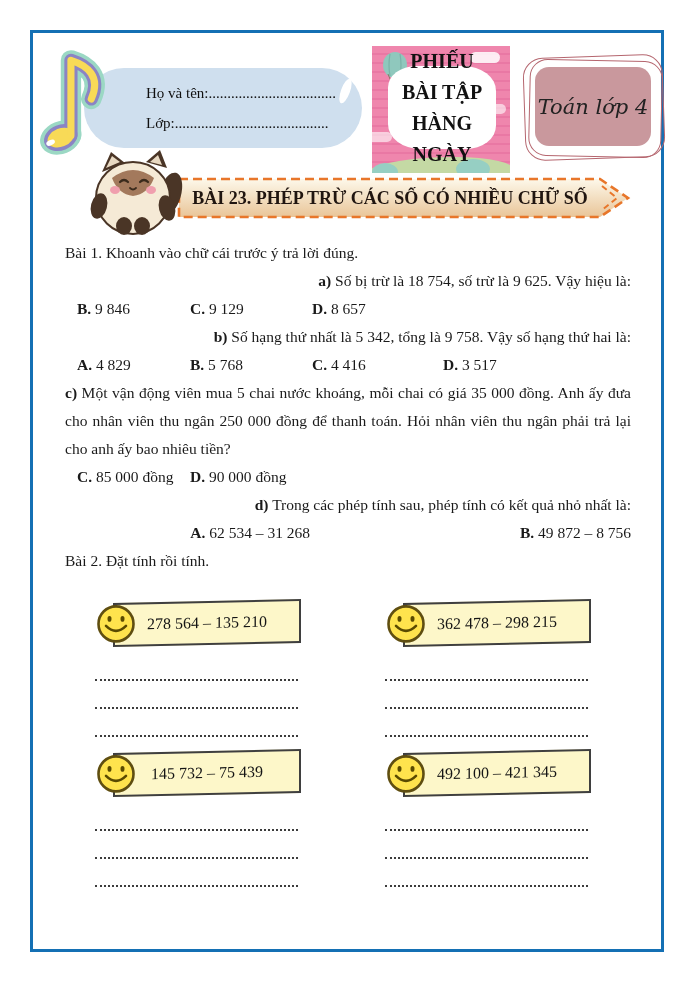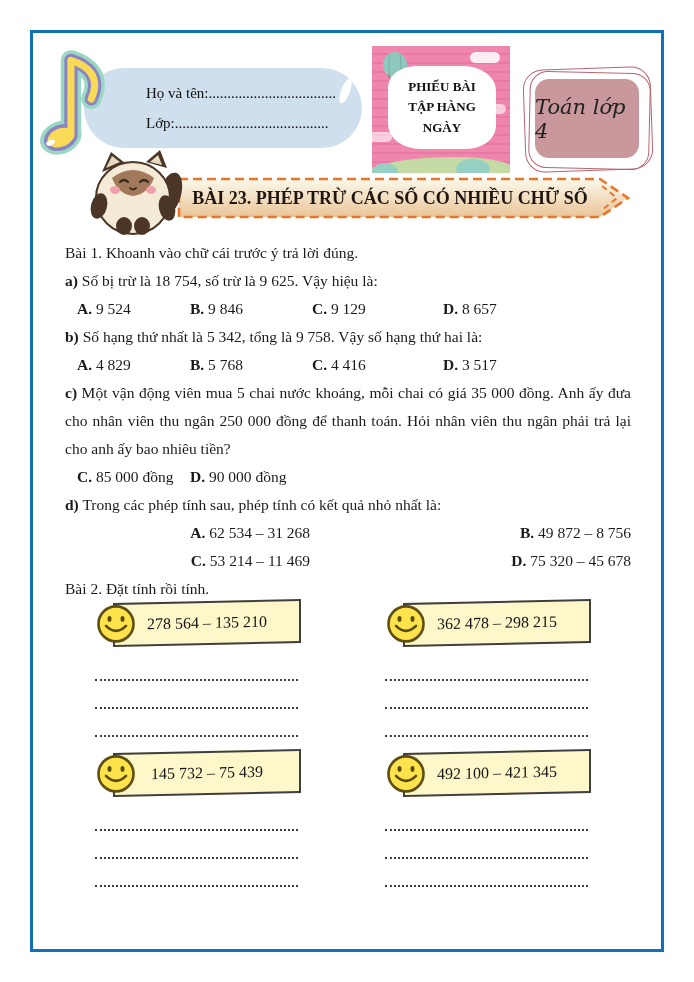--- a/index.html
+++ b/index.html
@@ -15,42 +15,42 @@
     background:#cfdfee;border-radius:40px;z-index:2;padding:10px 0 0 30px;box-sizing:border-box;}
   .name-pill .line{font-size:15px;line-height:30px;color:#101010;white-space:nowrap;overflow:hidden;margin-left:32px;}
   .pill-shine{position:absolute;right:12px;top:10px;width:9px;height:26px;background:#ffffff;
     border-radius:50%;transform:rotate(20deg);}
   
   .title-box{position:absolute;left:372px;top:46px;width:138px;height:127px;overflow:hidden;
     background:repeating-linear-gradient(180deg,#ef86ad 0 7px,#e978a4 7px 9px);}
   .cloud{position:absolute;background:#ffffff;opacity:.85;border-radius:12px;}
   .title-blob{position:absolute;left:16px;top:20px;right:14px;bottom:24px;background:#ffffff;
     border-radius:26% 30% 28% 30%;display:flex;align-items:center;justify-content:center;text-align:center;}
-  .title-blob .t{font-weight:bold;font-size:13px;line-height:1.55;color:#111;padding:2px 6px;}
+  .title-blob .t{font-weight:bold;font-size:20px;line-height:1.55;color:#111;padding:2px 6px;}
   .grass{position:absolute;left:-6px;bottom:-4px;width:150px;height:20px;background:#c4d9a4;
     border-radius:60% 40% 0 0/90% 70% 0 0;}
   .bush{position:absolute;background:#96cfc3;border-radius:50%;}
   .balloon{position:absolute;left:8px;top:6px;width:30px;height:44px;}
   
-  .grade-badge{position:absolute;left:524px;top:56px;width:128px;height:103px;z-index:2;margin-top:12px;}
+  .grade-badge{position:absolute;left:524px;top:56px;width:140px;height:103px;z-index:2;}
   .sketch1{position:absolute;inset:0;border:1.5px solid #b5666f;border-radius:20px;transform:rotate(-2deg);}
   .sketch2{position:absolute;inset:4px 2px 2px 5px;border:1.5px solid #b5666f;border-radius:18px;transform:rotate(1.3deg);}
   .badge-fill{position:absolute;inset:11px 13px 13px 11px;background:#c9989d;border-radius:14px;
     display:flex;align-items:center;justify-content:center;}
   .badge-fill .t{font-style:italic;font-size:21px;color:#222;font-family:"DejaVu Serif",serif;}
   .cat{position:absolute;left:84px;top:150px;width:102px;height:86px;z-index:3;}
   
   .banner{position:absolute;left:176px;top:176px;width:458px;height:44px;z-index:2;}
   .banner svg{position:absolute;inset:0;}
   .banner .label{position:absolute;left:6px;right:36px;top:0;bottom:0;display:flex;
     align-items:center;justify-content:center;font-weight:bold;font-size:18px;color:#201510;white-space:nowrap;}
   
   .content{position:absolute;left:65px;top:239px;width:566px;font-size:15.5px;line-height:28px;}
   .ex-title{font-weight:normal;}
-  .qtext{text-align:left;}
+  .qtext{text-align:right;}
   .qtext.justify{text-align:justify;}
   .opt-row{display:grid;grid-template-columns:113px 122px 131px 1fr;padding-left:12px;}
   .opt-row.two{grid-template-columns:233px 1fr;text-align:right;}
   .opt b{font-weight:bold;}
   
   .ex2{position:absolute;left:0;top:601px;width:694px;}
   .ex2 .col{position:absolute;top:0;width:206px;}
   .ex2 .col.left{left:95px;} .ex2 .col.right{left:385px;}
   .problem-box{position:relative;margin-left:18px;height:40px;background:#fdf7c9;
     border:2px solid #3f3f3f;transform:skewY(-1.2deg);display:flex;align-items:center;
@@ -145,21 +145,20 @@
     <path d="M426,10 L441,22 L426,34" fill="none" stroke="#e8762a" stroke-width="2" stroke-dasharray="6 4"></path>
   </svg>
   <div class="label">BÀI 23. PHÉP TRỪ CÁC SỐ CÓ NHIỀU CHỮ SỐ</div>
 </div>
 
 <div class="content">
   <div class="ex-title">Bài 1. Khoanh vào chữ cái trước ý trả lời đúng.</div>
 
   <div class="qtext"><b>a)</b> <span>Số bị trừ là 18 754, số trừ là 9 625. Vậy hiệu là:</span></div>
   <div class="opt-row">
-    <span class="opt"><b>A.</b> <span>9 524</span></span>
     <span class="opt"><b>B.</b> <span>9 846</span></span>
     <span class="opt"><b>C.</b> <span>9 129</span></span>
     <span class="opt"><b>D.</b> <span>8 657</span></span>
   </div>
 
   <div class="qtext"><b>b)</b> <span>Số hạng thứ nhất là 5 342, tổng là 9 758. Vậy số hạng thứ hai là:</span></div>
   <div class="opt-row">
     <span class="opt"><b>A.</b> <span>4 829</span></span>
     <span class="opt"><b>B.</b> <span>5 768</span></span>
     <span class="opt"><b>C.</b> <span>4 416</span></span>
@@ -169,24 +168,20 @@
   <div class="qtext justify"><b>c)</b> <span>Một vận động viên mua 5 chai nước khoáng, mỗi chai có giá 35 000 đồng. Anh ấy đưa cho nhân viên thu ngân 250 000 đồng để thanh toán. Hỏi nhân viên thu ngân phải trả lại cho anh ấy bao nhiêu tiền?</span></div>
   <div class="opt-row">
     <span class="opt"><b>C.</b> <span>85 000 đồng</span></span>
     <span class="opt"><b>D.</b> <span>90 000 đồng</span></span>
   </div>
 
   <div class="qtext"><b>d)</b> <span>Trong các phép tính sau, phép tính có kết quả nhỏ nhất là:</span></div>
   <div class="opt-row two">
     <span class="opt"><b>A.</b> <span>62 534 – 31 268</span></span>
     <span class="opt"><b>B.</b> <span>49 872 – 8 756</span></span>
-  </div>
-  <div class="opt-row two">
-    <span class="opt"><b>C.</b> <span>53 214 – 11 469</span></span>
-    <span class="opt"><b>D.</b> <span>75 320 – 45 678</span></span>
   </div>
 
   <div class="ex-title">Bài 2. Đặt tính rồi tính.</div>
 </div>
 
 <svg width="0" height="0" style="position:absolute">
   <defs>
     <g id="smiley">
       <circle cx="21" cy="21" r="17.5" fill="#ffe34d" stroke="#5f4e10" stroke-width="2.6"></circle>
       <ellipse cx="14.5" cy="16" rx="2" ry="2.8" fill="#5a4a00"></ellipse>

